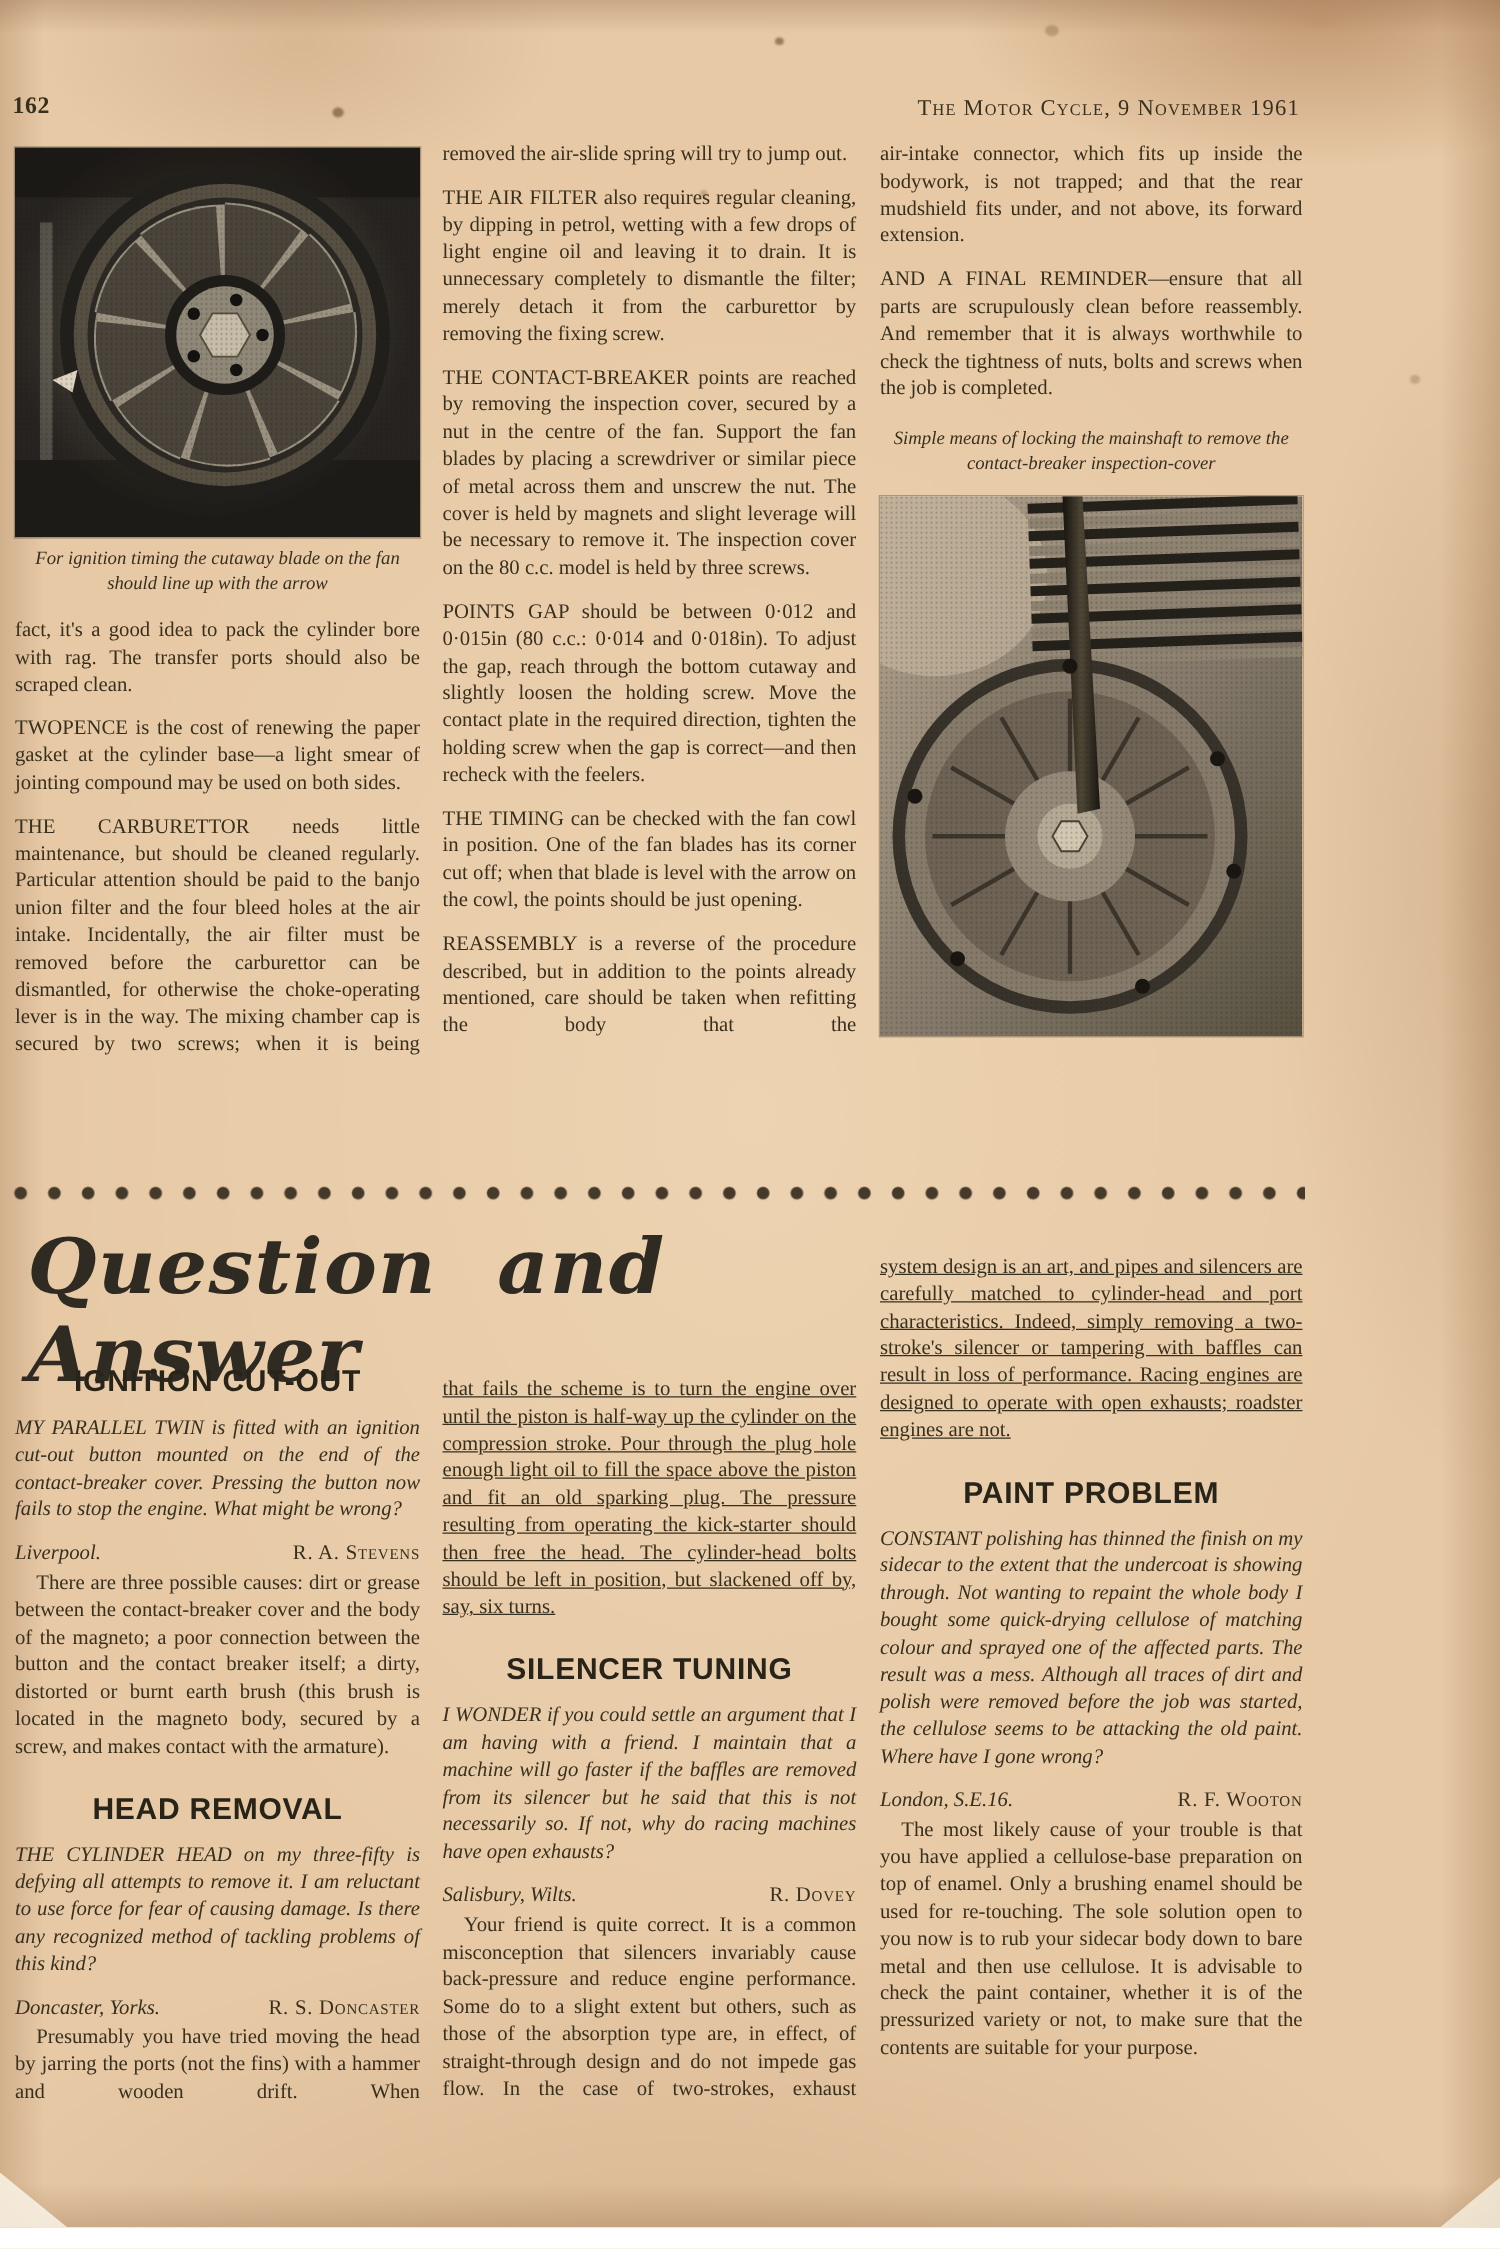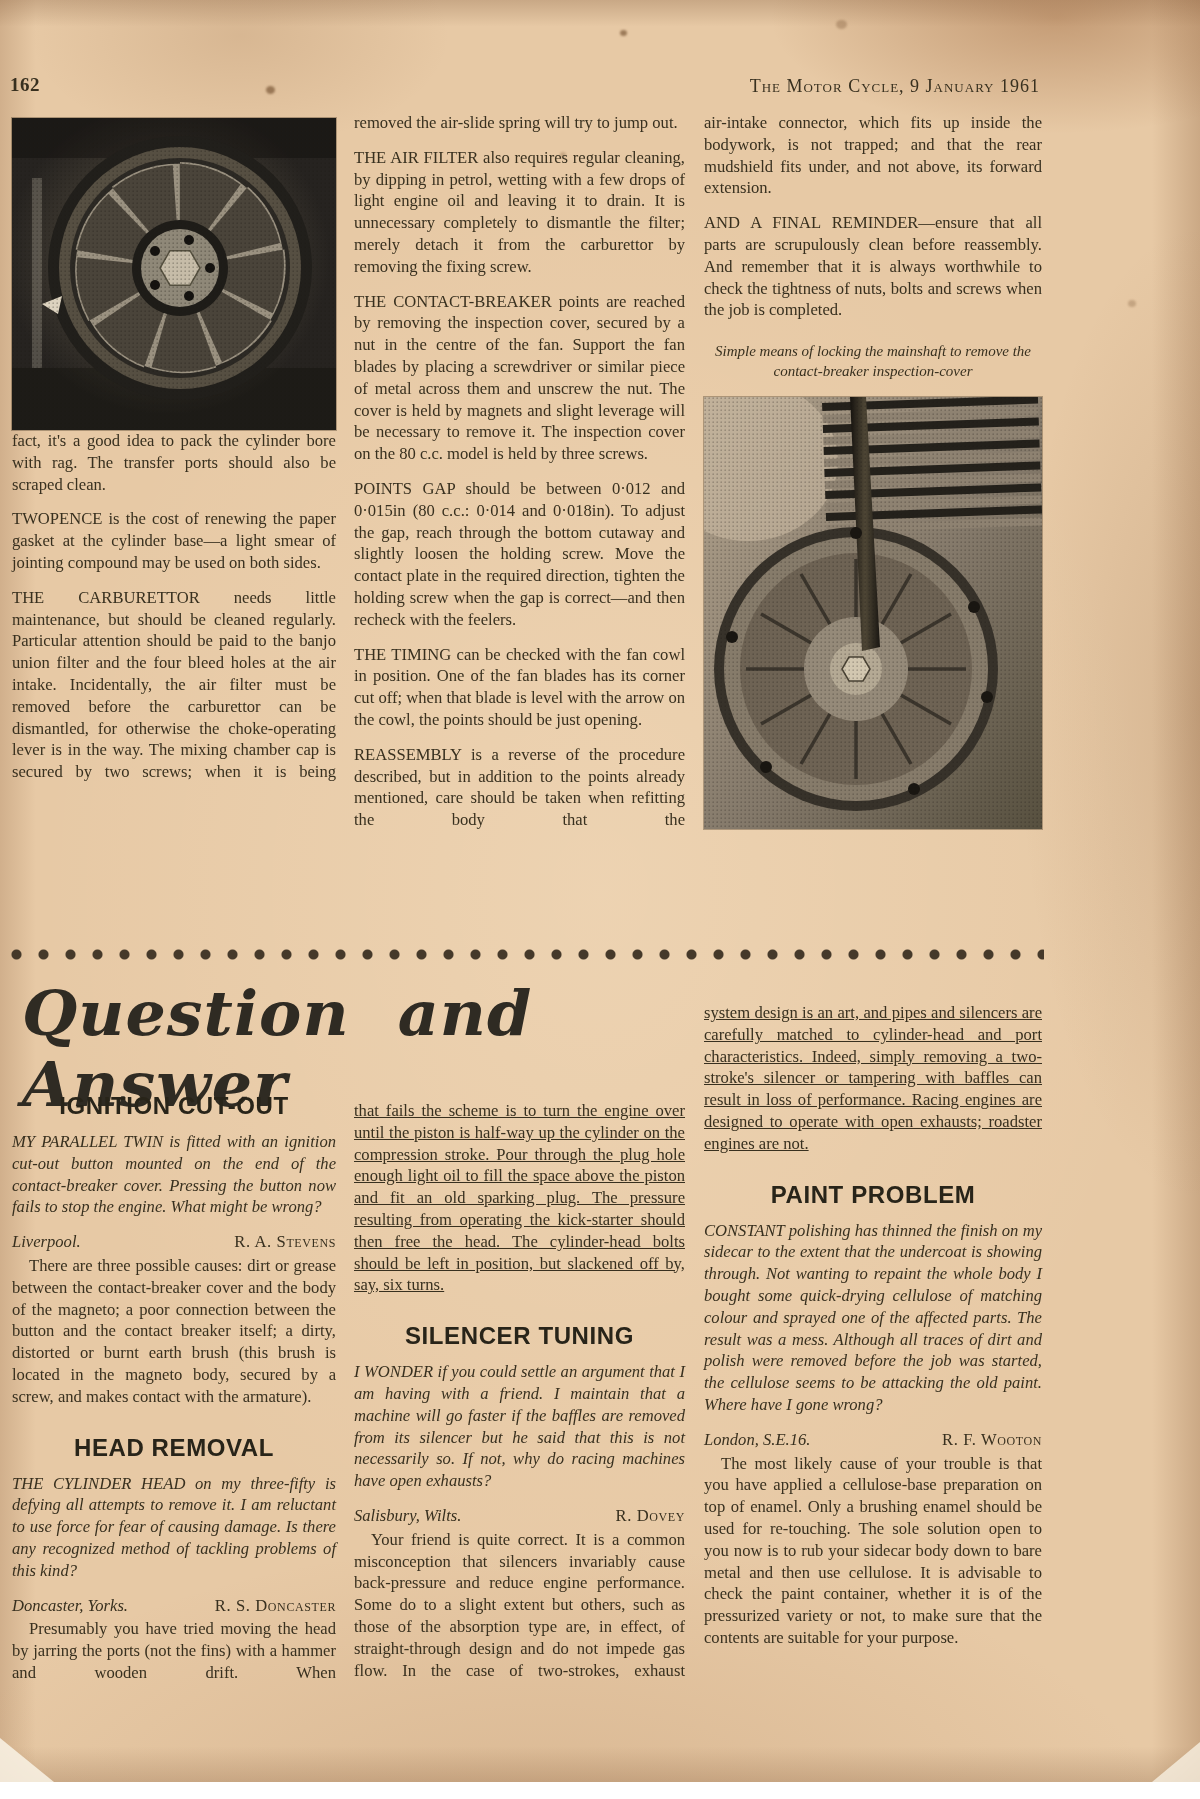--- a/index.html
+++ b/index.html
@@ -50,21 +50,21 @@
   .corner{position:absolute;background:#f7f0e1;}
   .corner.bl{left:0;bottom:0;width:54px;height:44px;clip-path:polygon(0 0,0 100%,100% 100%);opacity:.9;}
   .corner.br{right:0;bottom:0;width:48px;height:40px;clip-path:polygon(100% 0,0 100%,100% 100%);opacity:.8;}
 </style>
 </head>
 <body>
 
 <div class="page">
 
   <div class="abs pg-num">162</div>
-  <div class="abs masthead">The Motor Cycle, 9 January 1961</div>
+  <div class="abs masthead">The Motor Cycle, 9 November 1961</div>
 
   <div class="speck" style="left:266px;top:86px;width:9px;height:8px;"></div>
   <div class="speck" style="left:620px;top:30px;width:7px;height:6px;"></div>
   <div class="speck" style="left:836px;top:20px;width:11px;height:9px;opacity:.5;"></div>
   <div class="speck" style="left:560px;top:152px;width:6px;height:6px;opacity:.45;"></div>
   <div class="speck" style="left:1128px;top:300px;width:8px;height:7px;opacity:.45;"></div>
   <div class="corner bl"></div>
   <div class="corner br"></div>
 
   <div class="col" style="left:12px;top:118px;width:324px;">
@@ -116,20 +116,21 @@
           <circle cx="177" cy="178" r="5"></circle>
           <circle cx="143" cy="167" r="5"></circle>
         <circle cx="143" cy="133" r="5"></circle>
           <circle cx="177" cy="122" r="5"></circle>
       </g>
       <polygon points="188,150 178,167.3 158,167.3 148,150 158,132.7 178,132.7" fill="#c6bca8" stroke="#55503f" stroke-width="1.5"></polygon>
       <polygon points="30,186 50,178 46,196" fill="#ddd3bf"></polygon>
       <rect x="20" y="60" width="10" height="190" fill="rgba(220,210,190,.25)"></rect>
       <rect width="324" height="312" fill="url(#ht1)"></rect>
     </svg>
+    <div class="caption">For ignition timing the cutaway blade on the fan should line up with the arrow</div>
     <p class="para">fact, it's a good idea to pack the cylinder bore with rag.  The transfer ports should also be scraped clean.</p>
     <p class="para">TWOPENCE is the cost of renewing the paper gasket at the cylinder base—a light smear of jointing compound may be used on both sides.</p>
     <p class="para cont">THE CARBURETTOR needs little maintenance, but should be cleaned regularly.  Particular attention should be paid to the banjo union filter and the four bleed holes at the air intake.  Incidentally, the air filter must be removed before the carburettor can be dismantled, for otherwise the choke-operating lever is in the way.  The mixing chamber cap is secured by two screws; when it is being</p>
   </div>
 
   <div class="col" style="left:354px;top:112px;width:331px;">
     <p class="para">removed the air-slide spring will try to jump out.</p>
     <p class="para">THE AIR FILTER also requires regular cleaning, by dipping in petrol, wetting with a few drops of light engine oil and leaving it to drain.  It is unnecessary completely to dismantle the filter; merely detach it from the carburettor by removing the fixing screw.</p>
     <p class="para">THE CONTACT-BREAKER points are reached by removing the inspection cover, secured by a nut in the centre of the fan.  Support the fan blades by placing a screwdriver or similar piece of metal across them and unscrew the nut.  The cover is held by magnets and slight leverage will be necessary to remove it.  The inspection cover on the 80 c.c. model is held by three screws.</p>
     <p class="para">POINTS GAP should be between 0·012 and 0·015in (80 c.c.:  0·014 and 0·018in).  To adjust the gap, reach through the bottom cutaway and slightly loosen the holding screw.  Move the contact plate in the required direction, tighten the holding screw when the gap is correct—and then recheck with the feelers.</p>

